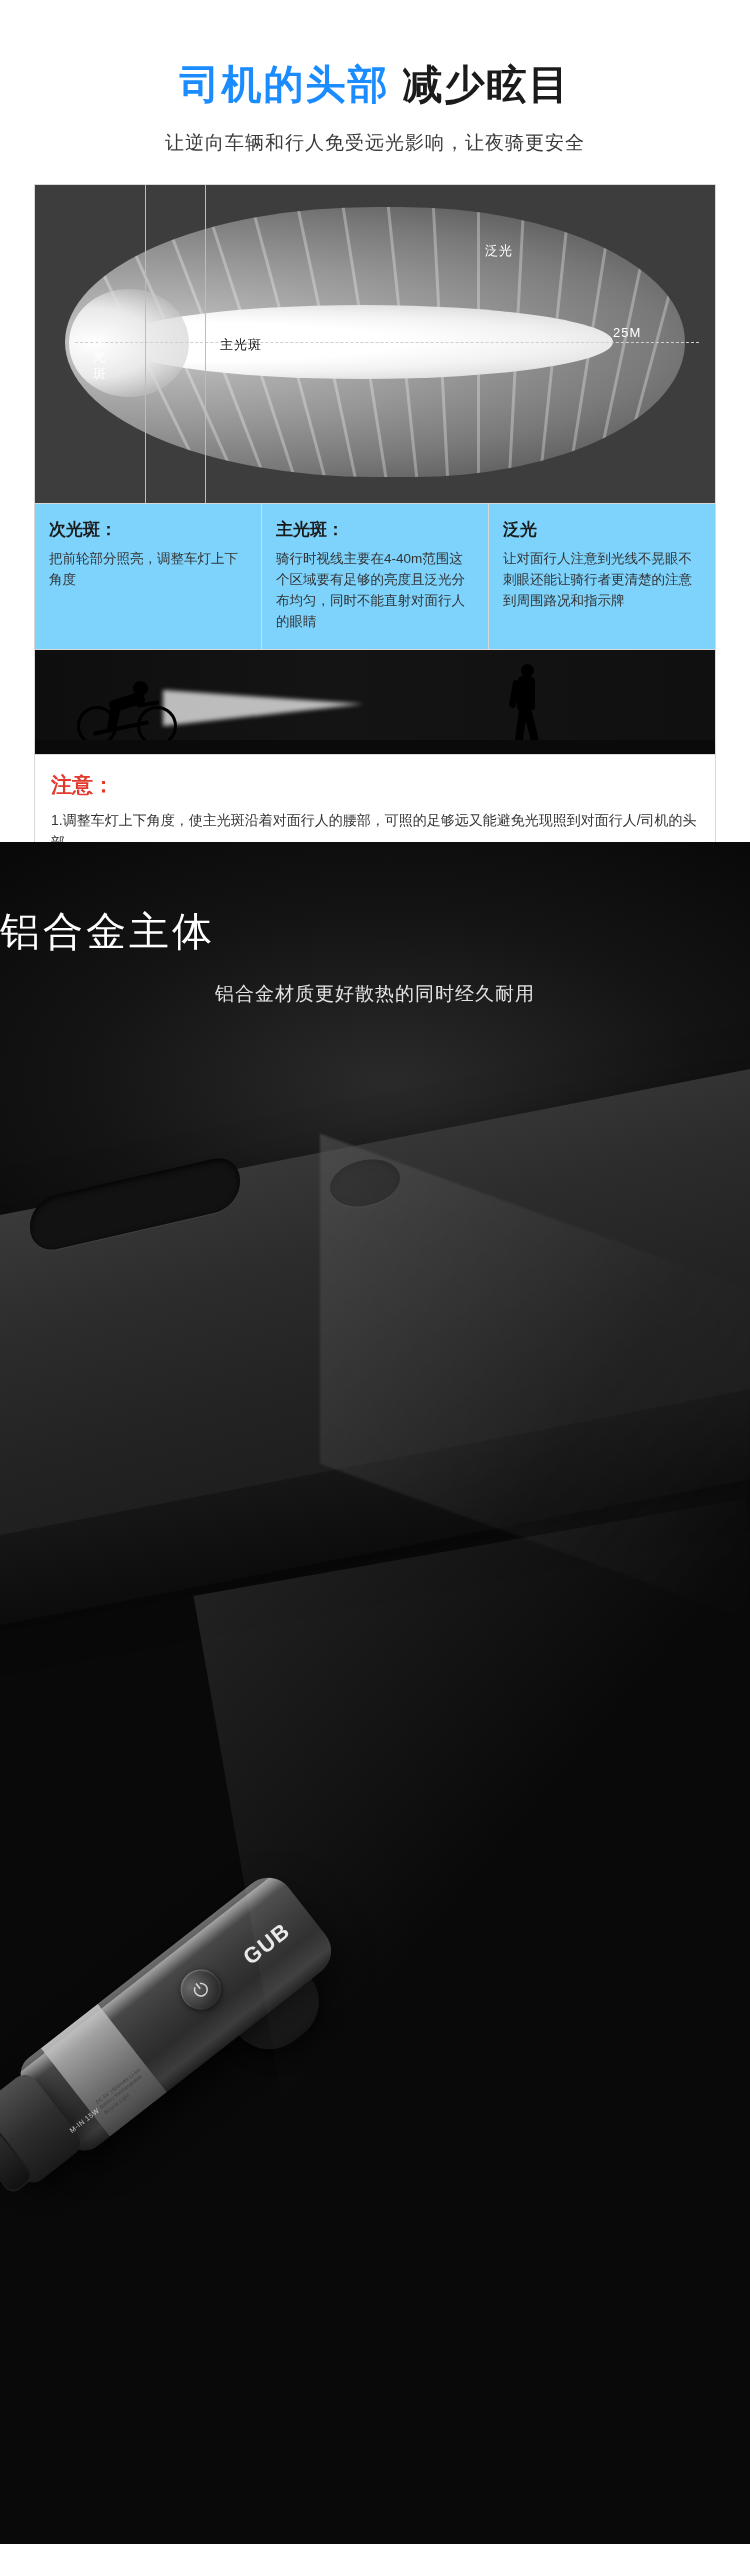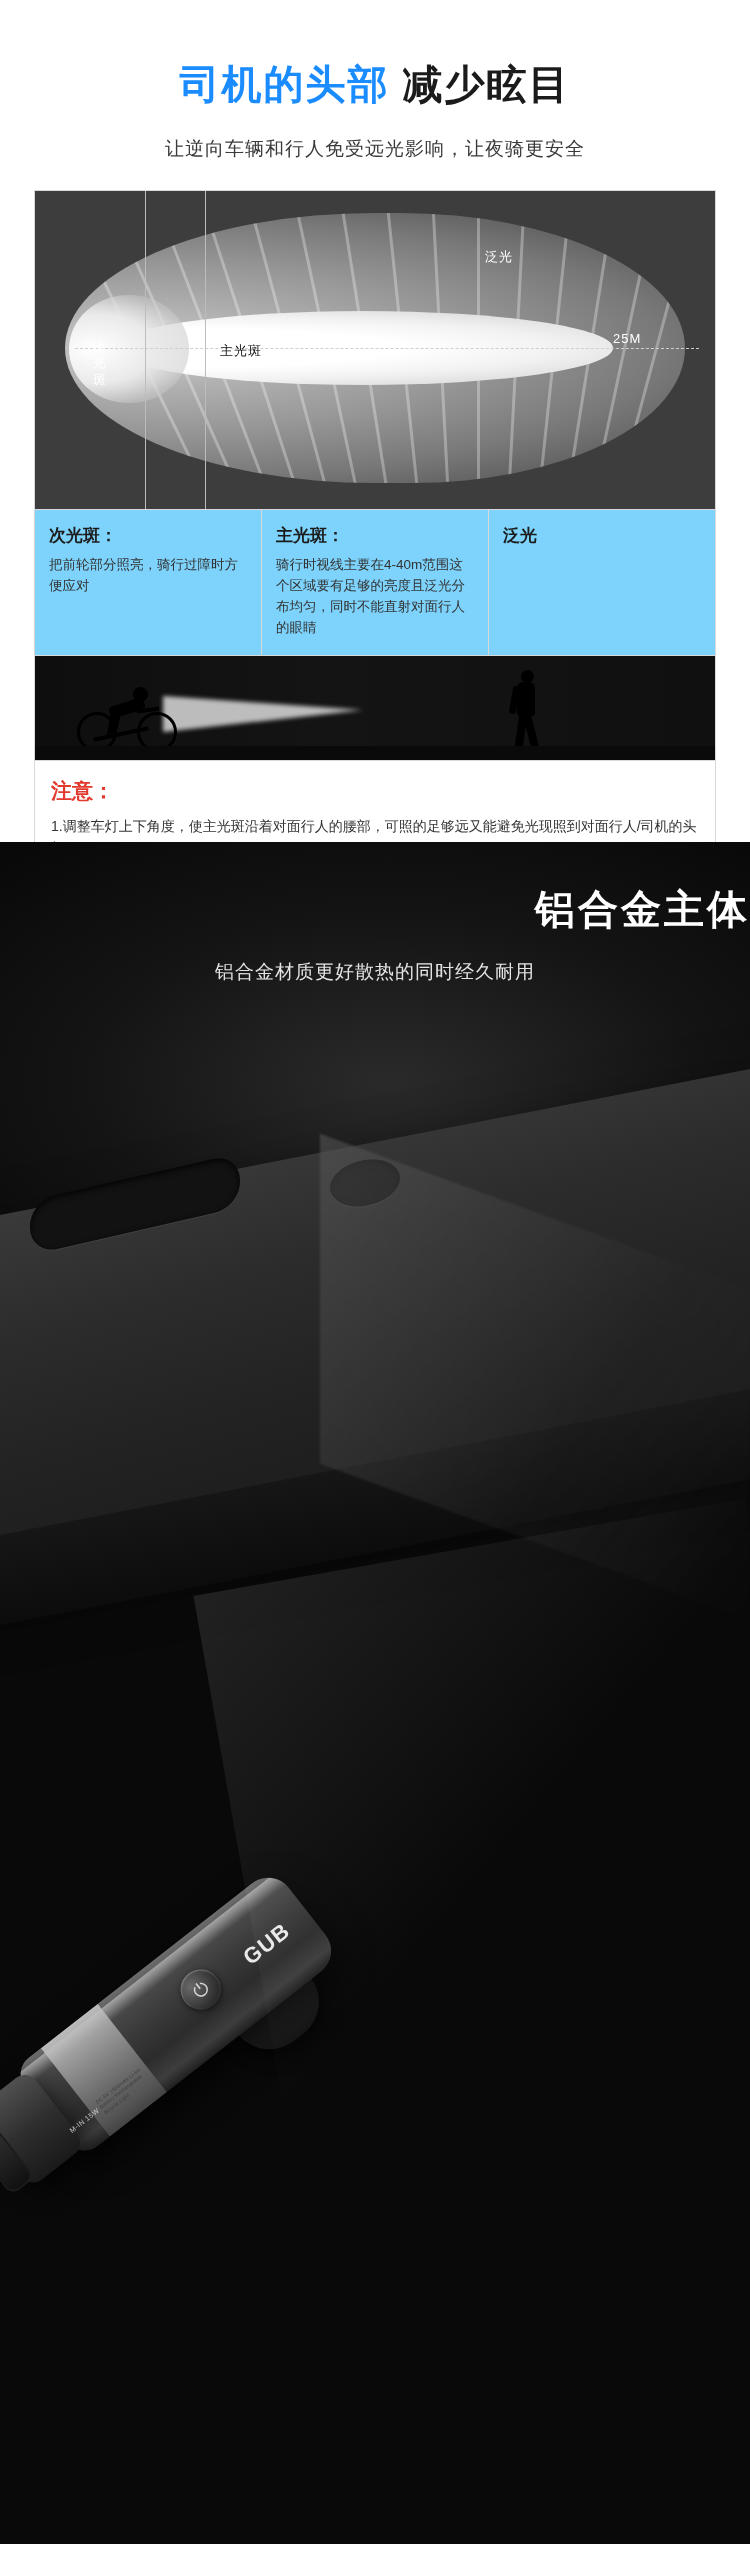--- a/index.html
+++ b/index.html
@@ -36,21 +36,21 @@
     line-height: 1.2;
   }
   .s1-title .blue {
     color: #1a8cff;
   }
   .s1-title .dark {
     color: #1b1b1b;
   }
   .s1-sub {
     text-align: center;
-    margin-top: 28px;
+    margin-top: 22px;
     font-size: 19px;
     color: #3a3a3a;
     letter-spacing: 1px;
   }
 
   .beam-box {
     margin: 28px auto 0 auto;
     width: 682px;
     background: #fff;
     border: 1px solid #d9d9d9;
@@ -303,24 +303,24 @@
     top: 370px;
     width: 430px;
     height: 330px;
     background: linear-gradient(120deg, rgba(90,90,90,0.55) 0%, rgba(40,40,40,0.3) 60%, rgba(20,20,20,0) 100%);
     transform: skewY(20deg);
     filter: blur(1px);
   }
 
   .s2-title {
     position: relative;
-    text-align: right;
-    padding-top: 40px;
+    text-align: left;
+    padding-top: 62px;
     font-size: 40px;
-    font-weight: bold;
+    font-weight: normal;
     color: #ffffff;
     letter-spacing: 3px;
   }
   .s2-sub {
     position: relative;
     text-align: center;
     margin-top: 22px;
     font-size: 19px;
     color: #e4e4e4;
     letter-spacing: 1px;
@@ -492,28 +492,29 @@
 
         <div class="lbl flood-lbl">泛光</div>
         <div class="lbl second-lbl">次光斑</div>
         <div class="lbl main-lbl">主光斑</div>
         <div class="lbl dist-lbl">25M</div>
       </div>
 
       <div class="beam-cols">
         <div class="col">
           <div class="col-head">次光斑：</div>
-          <div class="col-body">把前轮部分照亮，骑行过障时方便应对</div>
+          <div class="col-body">把前轮部分照亮，调整车灯上下角度</div>
         </div>
         <div class="col">
           <div class="col-head">主光斑：</div>
           <div class="col-body">骑行时视线主要在4-40m范围这个区域要有足够的亮度且泛光分布均匀，同时不能直射对面行人的眼睛</div>
         </div>
         <div class="col">
           <div class="col-head">泛光</div>
+          <div class="col-body">让对面行人注意到光线不晃眼不刺眼还能让骑行者更清楚的注意到周围路况和指示牌</div>
         </div>
       </div>
 
       <div class="photo-strip">
         <div class="dark-bg"></div>
         <div class="cone"></div>
         <div class="cyclist">
           <div class="cyc-wheel w1"></div>
           <div class="cyc-wheel w2"></div>
           <div class="silhouette frame1"></div>

